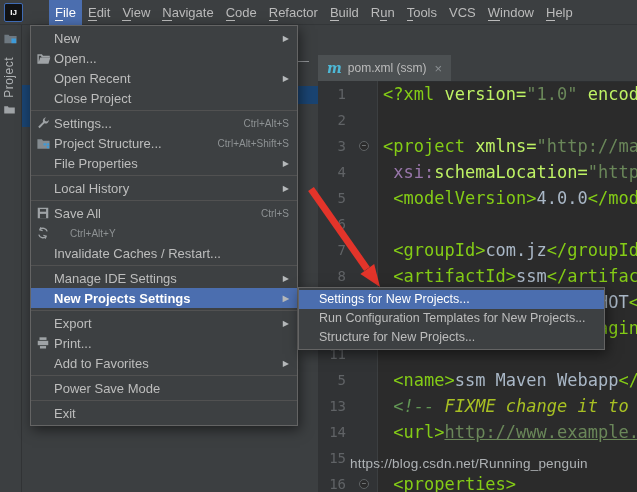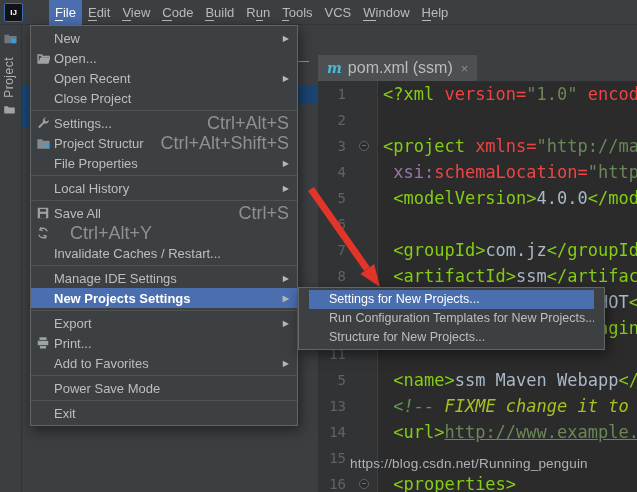--- a/index.html
+++ b/index.html
@@ -26,65 +26,67 @@
   .panel-sel{position:absolute;background:#1a4472;z-index:1;}
   .sel-left{left:22px;top:85px;width:8px;height:42px;}
   .sel-right{left:298px;top:86px;width:20px;height:18px;}
   .hide-btn{position:absolute;left:296px;top:54px;width:14px;height:14px;color:#9da1a4;
     font-size:12px;line-height:14px;text-align:center;z-index:1;}
   
   .editor{position:absolute;left:318px;top:55px;width:319px;height:437px;background:#2b2b2b;z-index:2;overflow:hidden;}
   .tabbar{height:26px;background:#3c3f41;border-bottom:1px solid #2c2e30;display:flex;}
   .tab{background:#4c5052;display:flex;align-items:center;padding:0 9px;gap:6px;max-width:180px;}
   .maven-m{font-family:"DejaVu Serif",serif;font-style:italic;font-weight:bold;font-size:14px;color:#4eb8d6;line-height:1;}
-  .tab-title{font-size:16px;color:#bbbbbb;white-space:nowrap;}
+  .tab-title{font-size:12px;color:#bbbbbb;white-space:nowrap;}
   .tab-close{color:#8a8f92;font-size:13px;line-height:1;margin-left:2px;}
   .code-area{position:absolute;left:0;top:26px;right:0;bottom:0;overflow:hidden;}
   .gutterbg{position:absolute;left:0;top:0;bottom:0;width:59px;background:#313335;border-right:1px solid #3c3f41;}
   .cl{display:flex;height:26px;line-height:26px;position:relative;}
   .ln{width:40px;flex:none;text-align:right;padding-right:12px;box-sizing:border-box;
     color:#606366;font-size:14px;font-family:"DejaVu Sans Mono",monospace;}
   .foldc{width:19px;flex:none;position:relative;}
   .fold{position:absolute;left:1px;top:8px;width:10px;height:10px;border:1px solid #5f6365;border-radius:50%;
     box-sizing:border-box;color:#9da1a4;font-size:8px;line-height:8px;text-align:center;background:#2b2b2b;}
   .code{white-space:pre;font-family:"DejaVu Sans Mono",monospace;font-size:17px;padding-left:6px;}
-  .tk-tag{color:#84cc16}.tk-attr{color:#ef4444}.tk-val{color:#6a8759}.tk-ns{color:#9876aa}
+  .tk-tag{color:#84cc16}.tk-attr{color:#bef264}.tk-val{color:#6a8759}.tk-ns{color:#9876aa}
   .tk-txt{color:#a9b7c6}.tk-com{color:#629755;font-style:italic}
   .tk-todo{color:#a8c023;font-style:italic}.tk-url{color:#6a8759;text-decoration:underline}
   
   .popup{position:absolute;left:30px;top:25px;width:268px;background:#3d4042;border:1px solid #646464;
     box-sizing:border-box;box-shadow:2px 4px 12px rgba(0,0,0,.5);z-index:20;padding:2px 0;}
   .mi{height:20px;display:flex;align-items:center;padding:0 8px 0 4px;font-size:13px;color:#bdbdbd;white-space:nowrap;}
   .mi.selected{background:#4b6eaf;color:#ffffff;font-weight:bold;}
   .mi .ic{width:16px;height:16px;flex:none;margin-right:3px;display:flex;align-items:center;justify-content:center;}
   .mi .lbl{flex:1;overflow:hidden;}
-  .mi .sc{color:#8d9193;font-size:18px;margin-left:16px;}
+  .mi .sc{color:#8d9193;font-size:10px;margin-left:16px;}
   .mi .sub{color:#b5b8ba;font-size:8px;margin-left:8px;}
   .msep{height:1px;background:#515151;margin:2px 0;}
   
   .submenu{position:absolute;left:298px;top:287px;width:307px;background:#3d4042;border:1px solid #646464;
-    box-sizing:border-box;box-shadow:2px 4px 12px rgba(0,0,0,.5);z-index:30;padding:2px 10px;}
+    box-sizing:border-box;box-shadow:2px 4px 12px rgba(0,0,0,.5);z-index:30;padding:2px 0;}
   .smi{height:19px;line-height:19px;padding:0 8px 0 20px;font-size:12.5px;color:#bdbdbd;white-space:nowrap;overflow:hidden;}
   .smi.selected{background:#4b6eaf;color:#ffffff;}
   
   .arrow-svg{position:absolute;left:0;top:0;z-index:25;pointer-events:none;}
   .watermark{position:absolute;left:350px;top:456px;z-index:18;font-size:13.5px;
     color:rgba(206,211,215,.8);letter-spacing:.2px;}
   svg{display:block;}
 </style>
 </head>
 <body>
 
 <div class="menubar">
   <div class="logo">IJ</div>
   <div id="mb-items" style="display:flex;padding-left:20px;">
       <div class="mb-item active"><span class="mn">F</span>ile</div>
       <div class="mb-item"><span class="mn">E</span>dit</div>
       <div class="mb-item"><span class="mn">V</span>iew</div>
+      <div class="mb-item"><span class="mn">N</span>avigate</div>
       <div class="mb-item"><span class="mn">C</span>ode</div>
+      <div class="mb-item"><span class="mn">R</span>efactor</div>
       <div class="mb-item"><span class="mn">B</span>uild</div>
       <div class="mb-item">R<span class="mn">u</span>n</div>
       <div class="mb-item"><span class="mn">T</span>ools</div>
       <div class="mb-item">VCS</div>
       <div class="mb-item"><span class="mn">W</span>indow</div>
       <div class="mb-item"><span class="mn">H</span>elp</div>
     </div>
 </div>
 
 <div class="stripe">

